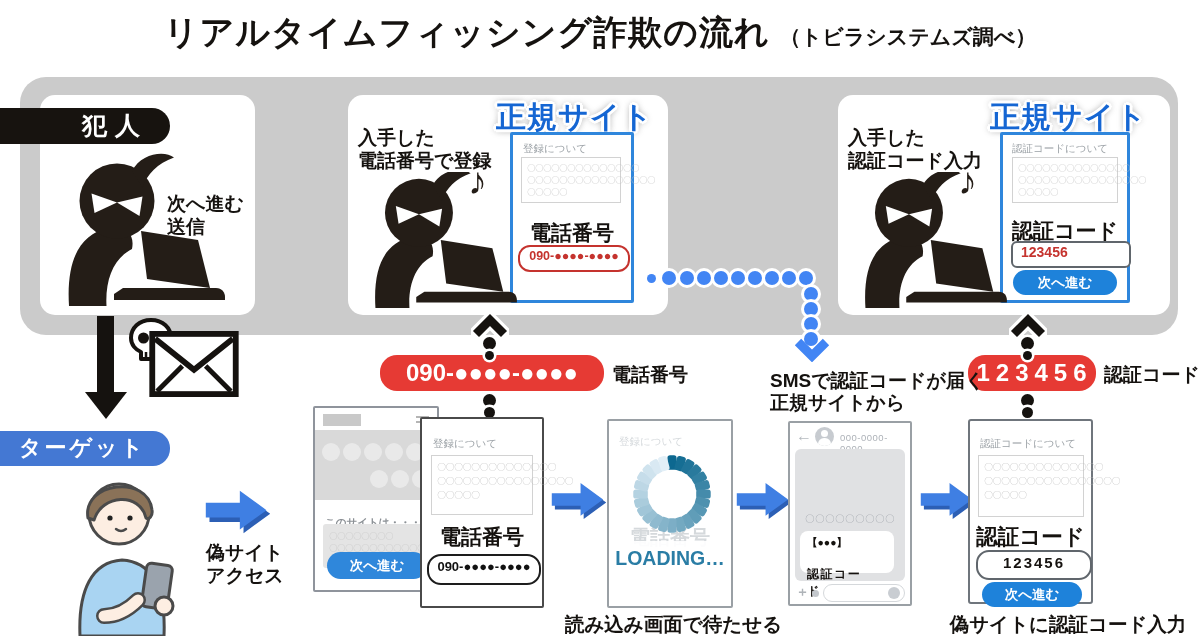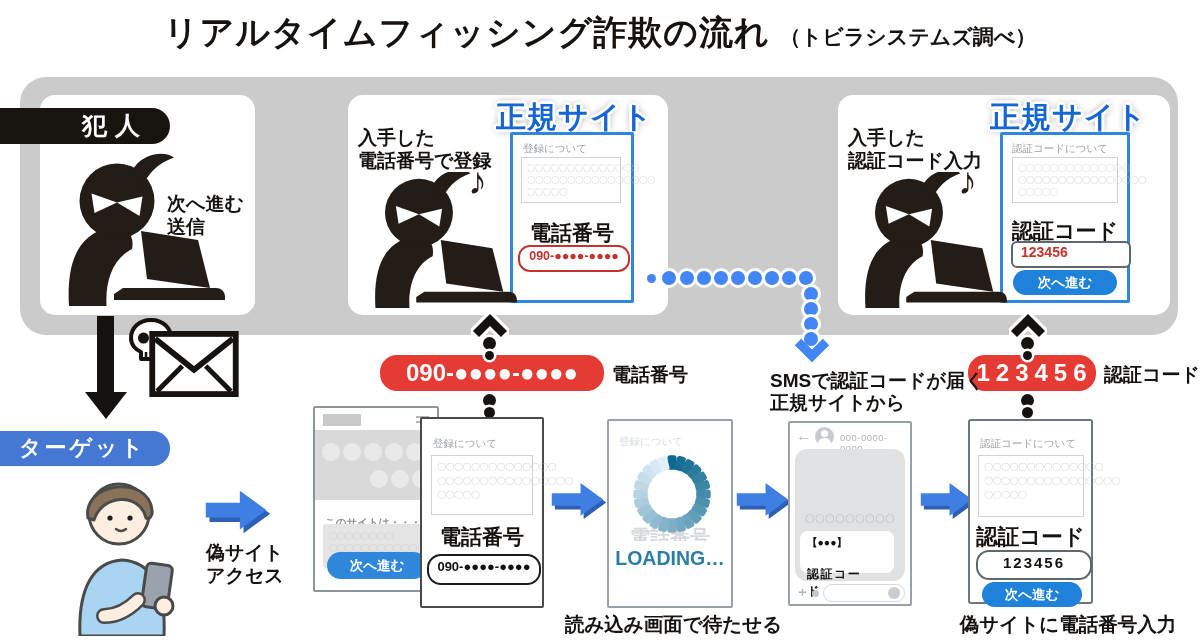--- a/index.html
+++ b/index.html
@@ -40,21 +40,21 @@
   .caption{font-size:19.5px;font-weight:800;text-align:center;white-space:nowrap;}
   
   .redbadge{background:#e63a34;border-radius:17px;color:#fff;text-align:center;font-weight:800;}
   .badgelabel{font-size:19px;font-weight:800;white-space:nowrap;}
   
   .bdot{position:absolute;background:#15120f;border-radius:50%;box-shadow:0 0 0 2.5px #fff;}
   .tdot{position:absolute;background:#4285f4;border-radius:50%;box-shadow:0 0 0 3px #fff;}
   
   .heroc{position:absolute;background:#e9e9e9;border-radius:50%;width:18px;height:18px;}
   .ghost{color:#d5d9dc;}
-  .smspanel{position:absolute;background:#e0e1e3;border-radius:12px;}
+  .smspanel{position:absolute;background:#e0e1e3;border-radius:6px;}
   .bubble{position:absolute;background:#fff;border-radius:8px;padding:5px 7px;box-sizing:border-box;}
   .arrowdn-shaft{left:97px;top:316px;width:17px;height:78px;background:#15120f;}
   .arrowdn-head{left:85px;top:392px;width:0;height:0;border-left:21px solid transparent;border-right:21px solid transparent;border-top:27px solid #15120f;}
 </style>
 </head>
 <body>
 
 <svg width="0" height="0" style="position:absolute">
   <defs>
     <symbol id="hacker" viewBox="0 0 120 100">
@@ -343,15 +343,15 @@
     <div class="ph-h" style="left:10px;top:16px">認証コードについて</div>
     <div class="obox" style="left:8px;top:34px;width:106px;height:62px">
       <div class="oline" style="font-size:9px;line-height:14px;color:#bdbdbd">〇〇〇〇〇〇〇〇〇〇〇〇〇〇</div>
       <div class="oline" style="font-size:9px;line-height:14px;color:#bdbdbd">〇〇〇〇〇〇〇〇〇〇〇〇〇〇〇〇</div>
       <div class="oline" style="font-size:9px;line-height:14px;color:#bdbdbd">〇〇〇〇〇</div>
     </div>
     <div class="fldlabel" style="top:101px;font-size:21.5px">認証コード</div>
     <div class="gryinput" style="left:6px;top:129px;width:112px;height:26px;font-size:15px;line-height:21px;letter-spacing:2px;text-align:center">123456</div>
     <div class="btn" style="left:12px;top:161px;width:100px;height:25px;line-height:25px">次へ進む</div>
   </div>
-  <div class="abs caption" style="left:948px;top:611px;width:240px">偽サイトに電話番号入力</div>
+  <div class="abs caption" style="left:948px;top:611px;width:240px">偽サイトに認証コード入力</div>
 
 </div>
 
 </body></html>

